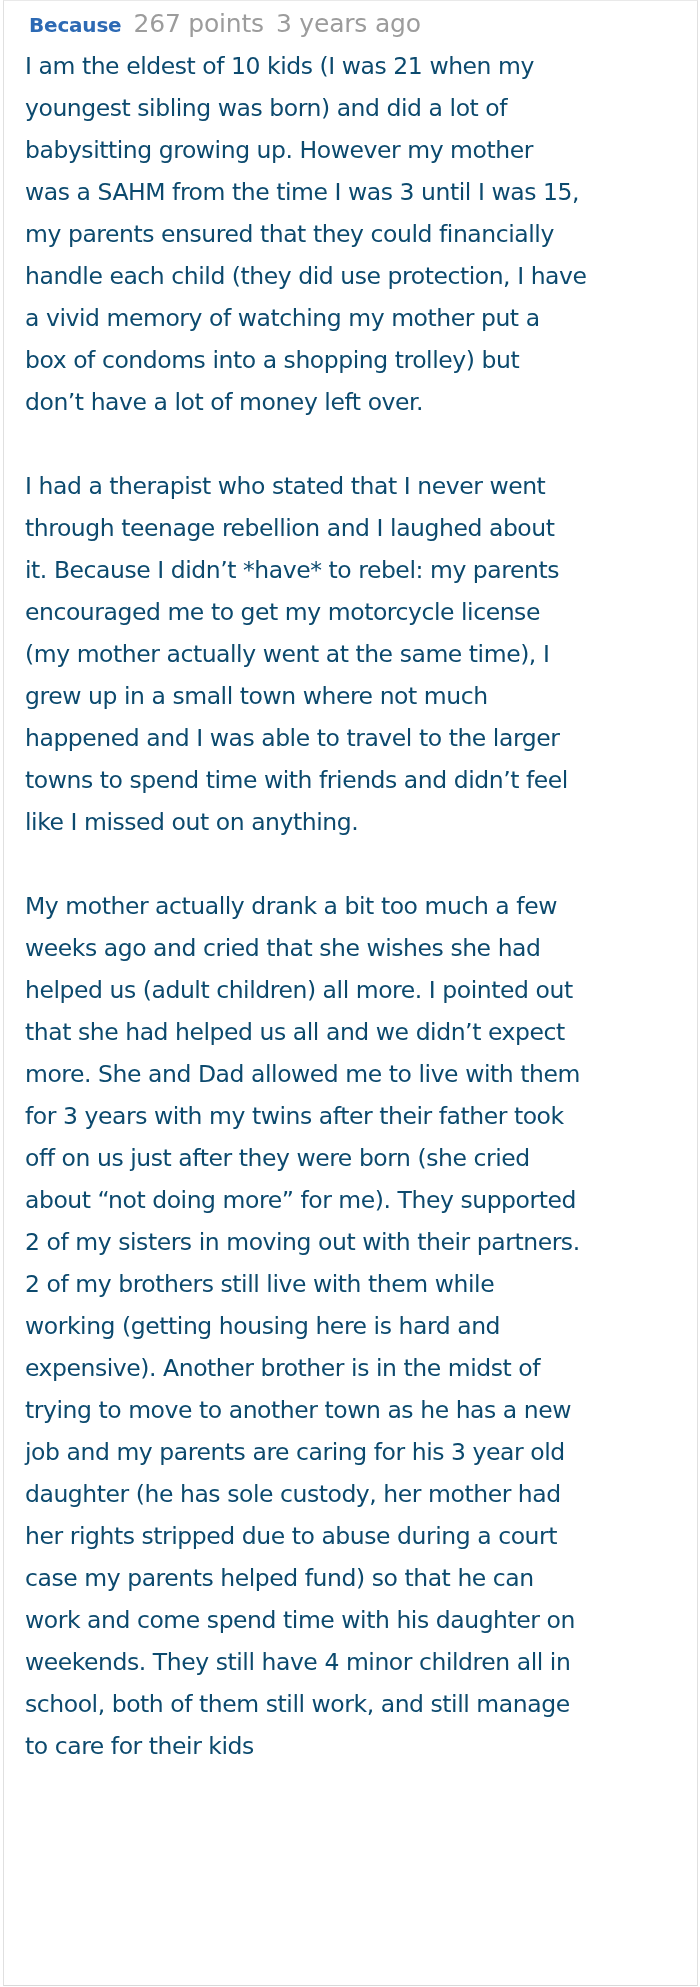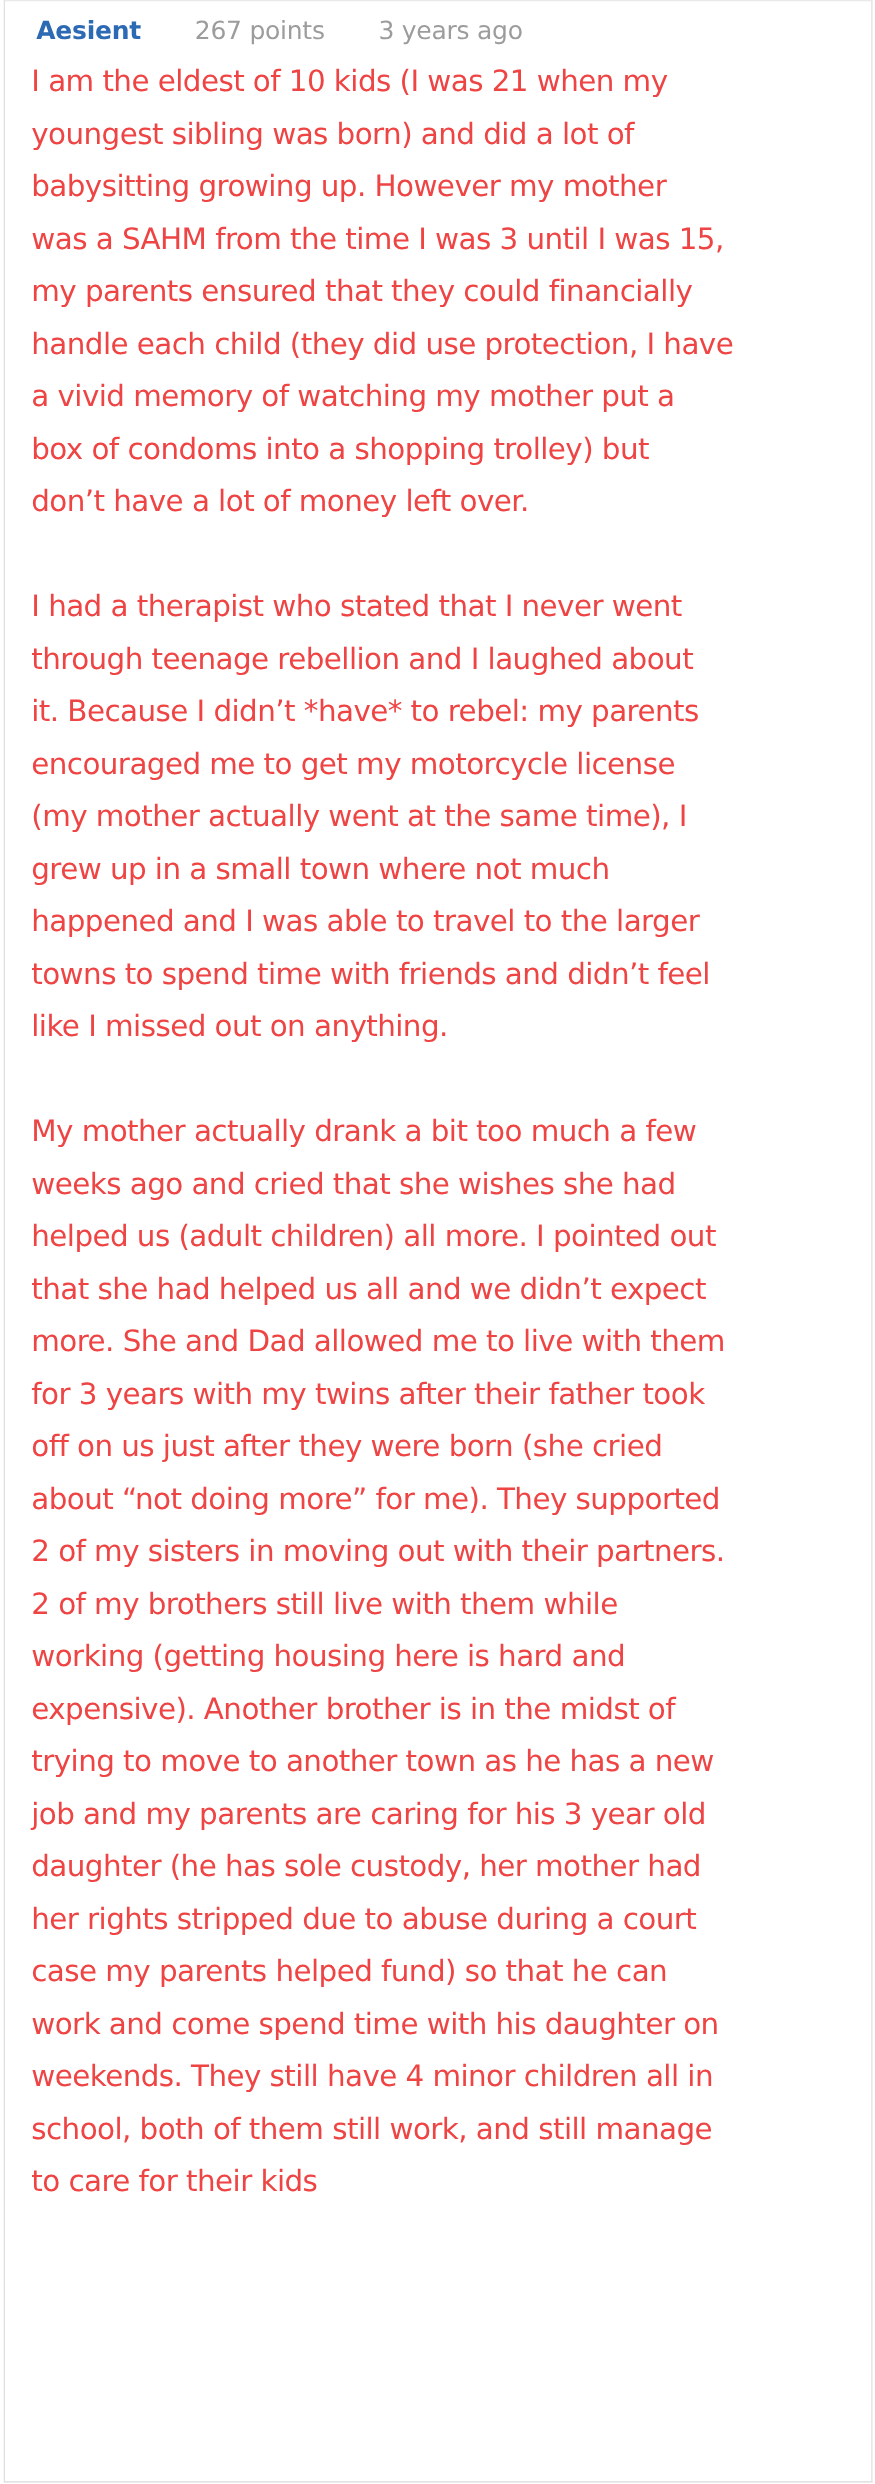--- a/index.html
+++ b/index.html
@@ -35,44 +35,44 @@
     color: #2d6ab4;
     font-weight: bold;
     font-size: 20px;
     line-height: 26px;
     text-decoration: none;
     letter-spacing: -0.2px;
     cursor: pointer;
   }
   .meta-text {
     color: #9c9c9c;
-    font-size: 20px;
+    font-size: 25px;
     line-height: 26px;
-    margin-left: 43px;
+    margin-left: 12px;
     letter-spacing: -0.2px;
   }
   .comment-body p {
     margin: 0 0 42px 0;
-    color: #ef4444;
+    color: #0c4a6e;
     font-size: 23.5px;
     line-height: 42px;
     letter-spacing: -0.45px;
     white-space: pre-line;
   }
   .comment-body p:last-child {
     margin-bottom: 0;
     margin-top: 23px;
   }
 </style>
 </head>
 <body>
 
 <div class="comment-card">
   <div class="comment-header">
-    <a class="author-link">Aesient</a>
+    <a class="author-link">Because</a>
     <span class="meta-text">267 points</span>
     <span class="meta-text">3 years ago</span>
   </div>
   <div class="comment-body">
     <p>I am the eldest of 10 kids (I was 21 when my
 youngest sibling was born) and did a lot of
 babysitting growing up. However my mother
 was a SAHM from the time I was 3 until I was 15,
 my parents ensured that they could financially
 handle each child (they did use protection, I have

